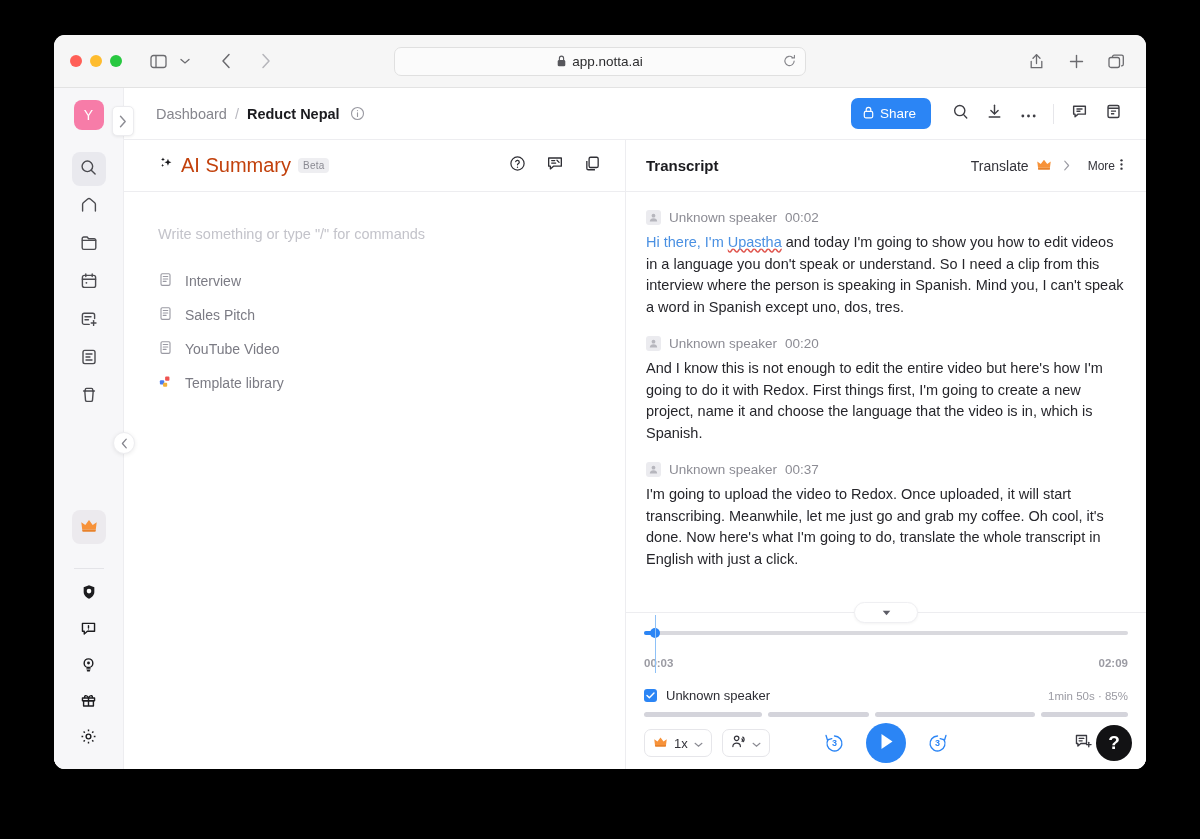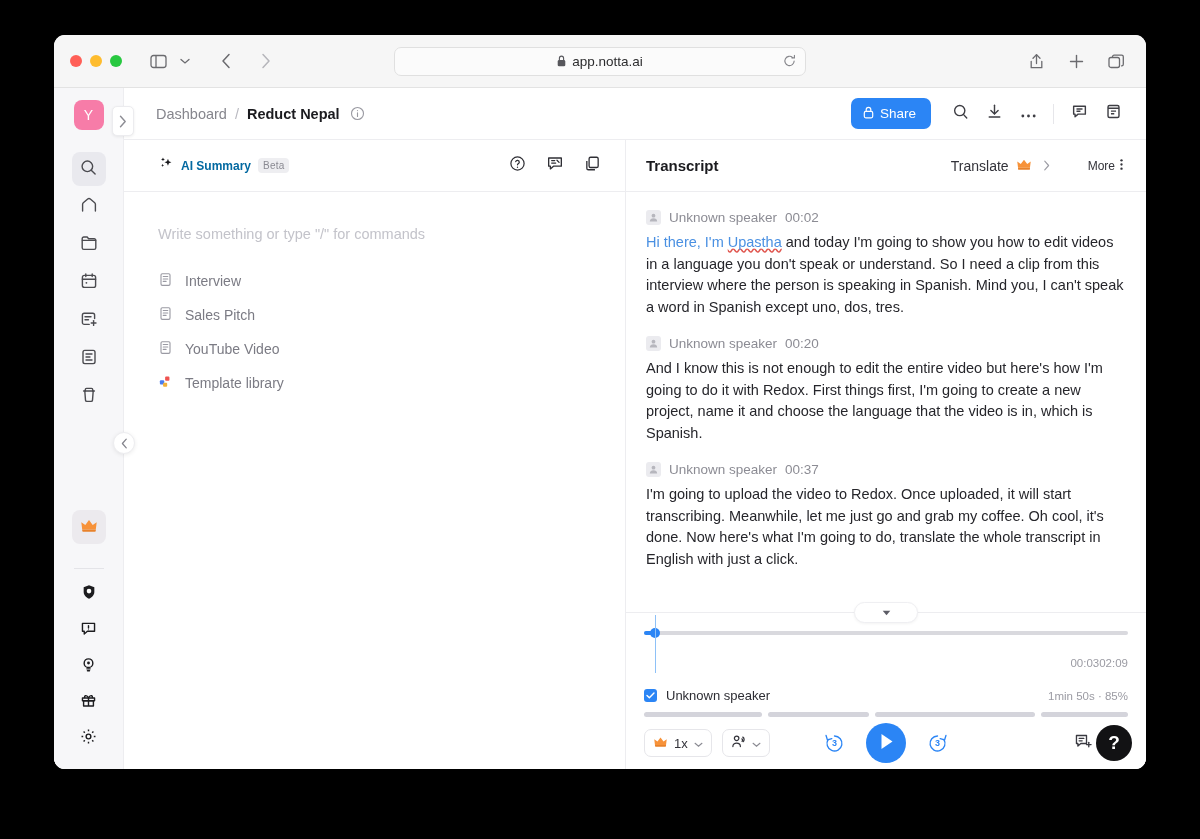--- a/index.html
+++ b/index.html
@@ -157,21 +157,21 @@
     border-right: 1px solid #ededf0;
     display: flex; flex-direction: column;
   }
   .pane-head {
     height: 52px; flex: none;
     border-bottom: 1px solid #ededf0;
     display: flex; align-items: center;
     padding: 0 24px 0 34px;
   }
   .ai-title { display: flex; align-items: center; gap: 7px; }
-  .ai-title .label { font-size: 12px; color: #0369a1; font-weight: bold; }
+  .ai-title .label { font-size: 20px; color: #c2410c; font-weight: normal; }
   .beta {
     background: #eeeef1; color: #8a8a92;
     font-size: 10px; padding: 2px 5px; border-radius: 4px;
     letter-spacing: .2px;
   }
   .pane-head-right { margin-left: auto; display: flex; align-items: center; gap: 20px; color: #2f2f35; }
 
   .summary-body { padding: 34px 34px 0 34px; flex: 1; overflow: hidden; }
   .placeholder { color: #c3c3ca; font-size: 14.5px; margin-bottom: 22px; }
   .tmpl-item {
@@ -181,21 +181,21 @@
 
   
   .pane-right { flex: 1; display: flex; flex-direction: column; min-width: 0; }
   .tr-head {
     height: 52px; flex: none;
     border-bottom: 1px solid #ededf0;
     display: flex; align-items: center;
     padding: 0 22px 0 20px;
   }
   .tr-title { font-size: 15px; color: #1b1b1f; font-weight: bold; }
-  .tr-head-right { margin-left: auto; display: flex; align-items: center; gap: 20px; text-align: right; }
+  .tr-head-right { margin-left: auto; display: flex; align-items: center; gap: 0; text-align: right; }
   .translate { display: flex; align-items: center; gap: 7px; font-size: 14px; color: #33333a; }
   .chev-r { color: #9c9ca4; display: flex; margin-left: 4px; }
   .more { display: flex; align-items: center; gap: 4px; font-size: 12px; color: #33333a; margin-left: 18px; }
 
   .transcript {
     flex: 1; overflow: hidden;
     padding: 18px 22px 0 20px;
   }
   .seg { margin-bottom: 18px; }
   .seg-head { display: flex; align-items: center; gap: 8px; margin-bottom: 7px; }
@@ -254,23 +254,24 @@
   .playhead {
     position: absolute; left: 2.3%; top: -3px;
     width: 10px; height: 10px; border-radius: 50%;
     background: #2b85f5; transform: translateX(-50%);
   }
   .playline {
     position: absolute; left: 2.3%; top: 2px; width: 1px; height: 58px;
     background: #8ec1f7;
   }
   .times {
-    display: flex; justify-content: flex-end;
+    display: flex; justify-content: space-between;
     font-size: 11.5px; color: #9b9ba3;
     margin-top: 22px;
+    font-weight: bold;
   }
   .spk-row {
     display: flex; align-items: center;
     margin-top: 19px;
   }
   .cbx {
     width: 13px; height: 13px; border-radius: 3px; background: #2b85f5;
     display: flex; align-items: center; justify-content: center; margin-right: 9px;
   }
   .spk-row-name { font-size: 13px; color: #2d2d33; }

